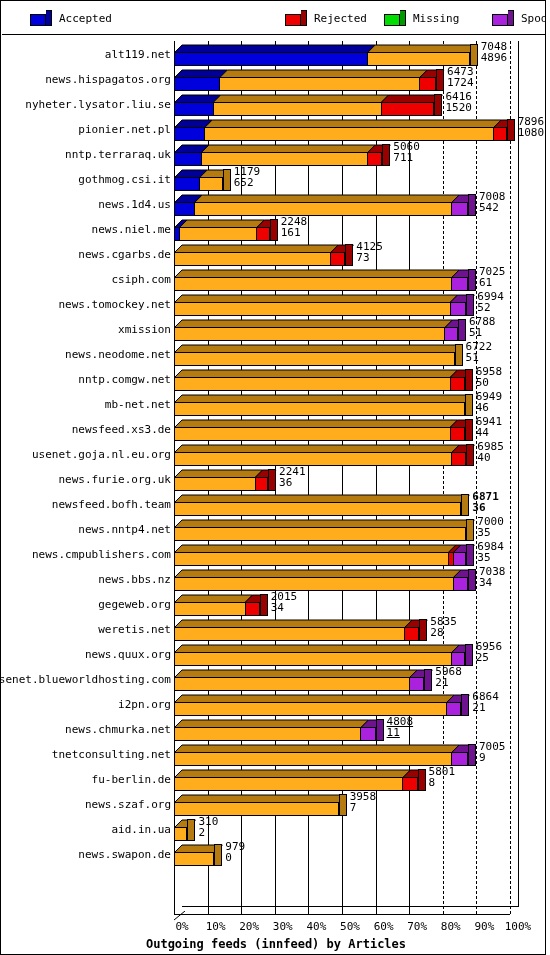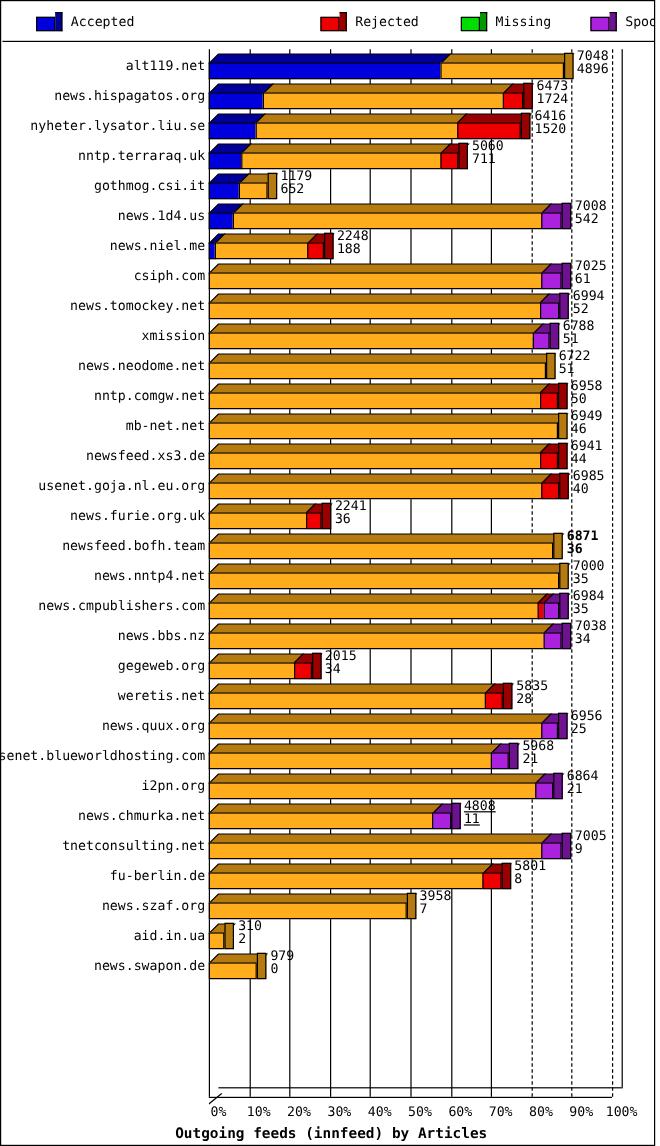--- a/index.html
+++ b/index.html
@@ -233,21 +233,21 @@
 <div id="chart-root">
 
   <div id="legend">
       <div class="legend-item" style="position: absolute; left: 18px;">
         <span class="legend-cube">
           <span class="cs" style="background: rgb(0, 0, 153);"></span>
           <span class="cf" style="background: rgb(0, 0, 221);"></span>
         </span>
         <span class="legend-label">Accepted</span>
       </div>
-      <div class="legend-item" style="position: absolute; left: 255px;">
+      <div class="legend-item" style="position: absolute; left: 273px;">
         <span class="legend-cube">
           <span class="cs" style="background: rgb(153, 0, 0);"></span>
           <span class="cf" style="background: rgb(238, 0, 0);"></span>
         </span>
         <span class="legend-label">Rejected</span>
       </div>
       <div class="legend-item" style="position: absolute; left: 372px;">
         <span class="legend-cube">
           <span class="cs" style="background: rgb(0, 153, 0);"></span>
           <span class="cf" style="background: rgb(0, 221, 0);"></span>
@@ -344,20 +344,42 @@
               <div class="seg" style="width: 53.76px; background: rgb(238, 0, 0);"></div>
             </div>
             <div class="cap" style="left: 260.4px; background: rgb(153, 0, 0);"></div>
             <div class="val-labels" style="left: 271.4px;">
               <span class="val-total">6416</span>
               <span class="val-sub">1520</span>
             </div>
           </div>
         </div>
         <div class="row">
+          <div class="row-label">pionier.net.pl</div>
+          <div class="bar-wrap">
+            <div class="toppoly" style="left: 0px; width: 342.64px;">
+              <svg width="342.64" height="10">
+                <polygon points="0,9 8,1 38.239999999999995,1 30.24,9" fill="#000099" stroke="#000" stroke-width="1"></polygon>
+                <polygon points="30.24,9 38.239999999999995,1 327.2,1 319.2,9" fill="#b57a10" stroke="#000" stroke-width="1"></polygon>
+                <polygon points="319.2,9 327.2,1 340.64,1 332.64,9" fill="#990000" stroke="#000" stroke-width="1"></polygon>
+              </svg>
+            </div>
+            <div class="bar-front" style="width: 332.64px;">
+              <div class="seg" style="width: 30.24px; background: rgb(0, 0, 221);"></div>
+              <div class="seg" style="width: 288.96px; background: rgb(255, 173, 28);"></div>
+              <div class="seg" style="width: 13.44px; background: rgb(238, 0, 0);"></div>
+            </div>
+            <div class="cap" style="left: 332.64px; background: rgb(153, 0, 0);"></div>
+            <div class="val-labels" style="left: 343.64px;">
+              <span class="val-total">7896</span>
+              <span class="val-sub">1080</span>
+            </div>
+          </div>
+        </div>
+        <div class="row">
           <div class="row-label">nntp.terraraq.uk</div>
           <div class="bar-wrap">
             <div class="toppoly" style="left: 0px; width: 218.32px;">
               <svg width="218.32" height="10">
                 <polygon points="0,9 8,1 34.879999999999995,1 26.88,9" fill="#000099" stroke="#000" stroke-width="1"></polygon>
                 <polygon points="26.88,9 34.879999999999995,1 201.2,1 193.2,9" fill="#b57a10" stroke="#000" stroke-width="1"></polygon>
                 <polygon points="193.2,9 201.2,1 216.32,1 208.32,9" fill="#990000" stroke="#000" stroke-width="1"></polygon>
               </svg>
             </div>
             <div class="bar-front" style="width: 208.32px;">
@@ -425,21 +447,41 @@
               </svg>
             </div>
             <div class="bar-front" style="width: 95.76px;">
               <div class="seg" style="width: 5.04px; background: rgb(0, 0, 221);"></div>
               <div class="seg" style="width: 77.28px; background: rgb(255, 173, 28);"></div>
               <div class="seg" style="width: 13.44px; background: rgb(238, 0, 0);"></div>
             </div>
             <div class="cap" style="left: 95.76px; background: rgb(153, 0, 0);"></div>
             <div class="val-labels" style="left: 106.76px;">
               <span class="val-total">2248</span>
-              <span class="val-sub">188</span>
+              <span class="val-sub">161</span>
+            </div>
+          </div>
+        </div>
+        <div class="row">
+          <div class="row-label">news.cgarbs.de</div>
+          <div class="bar-wrap">
+            <div class="toppoly" style="left: 0px; width: 181.36px;">
+              <svg width="181.36" height="10">
+                <polygon points="0,9 8,1 164.24,1 156.24,9" fill="#b57a10" stroke="#000" stroke-width="1"></polygon>
+                <polygon points="156.24,9 164.24,1 179.36,1 171.36,9" fill="#990000" stroke="#000" stroke-width="1"></polygon>
+              </svg>
+            </div>
+            <div class="bar-front" style="width: 171.36px;">
+              <div class="seg" style="width: 156.24px; background: rgb(255, 173, 28);"></div>
+              <div class="seg" style="width: 15.12px; background: rgb(238, 0, 0);"></div>
+            </div>
+            <div class="cap" style="left: 171.36px; background: rgb(153, 0, 0);"></div>
+            <div class="val-labels" style="left: 182.36px;">
+              <span class="val-total">4125</span>
+              <span class="val-sub">73</span>
             </div>
           </div>
         </div>
         <div class="row">
           <div class="row-label">csiph.com</div>
           <div class="bar-wrap">
             <div class="toppoly" style="left: 0px; width: 304px;">
               <svg width="304" height="10">
                 <polygon points="0,9 8,1 285.2,1 277.2,9" fill="#b57a10" stroke="#000" stroke-width="1"></polygon>
                 <polygon points="277.2,9 285.2,1 302,1 294,9" fill="#6e128f" stroke="#000" stroke-width="1"></polygon>

